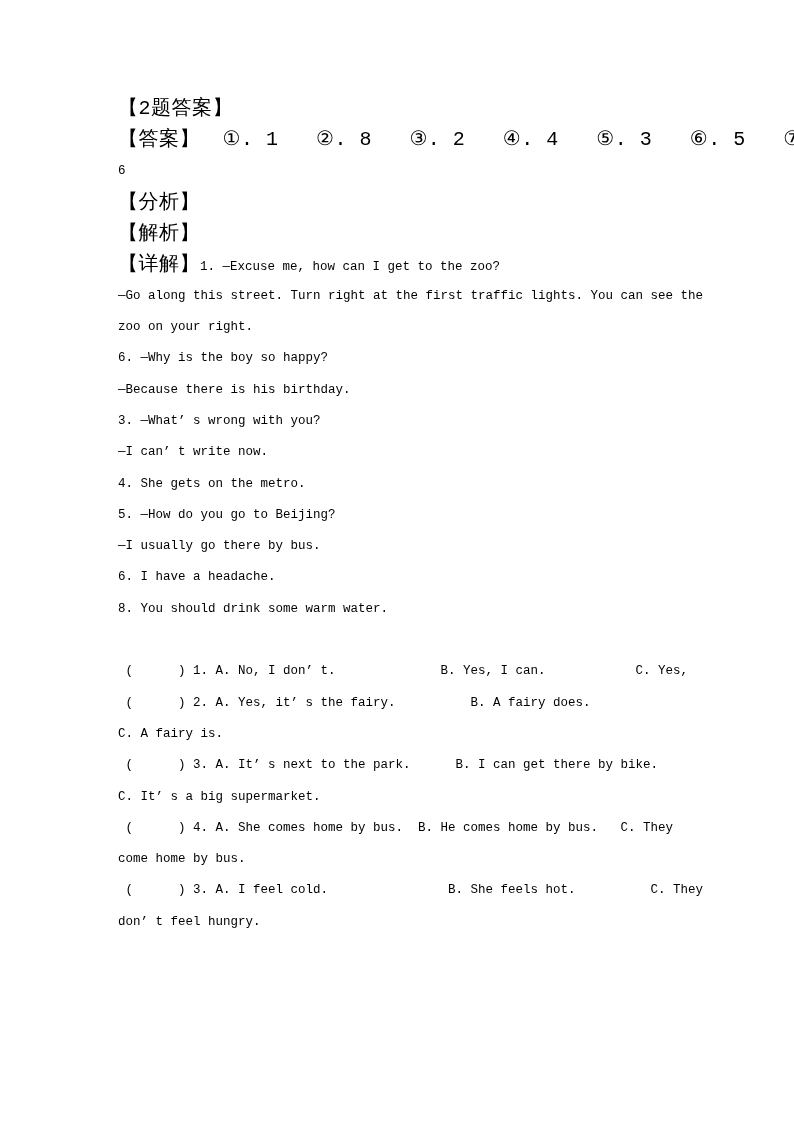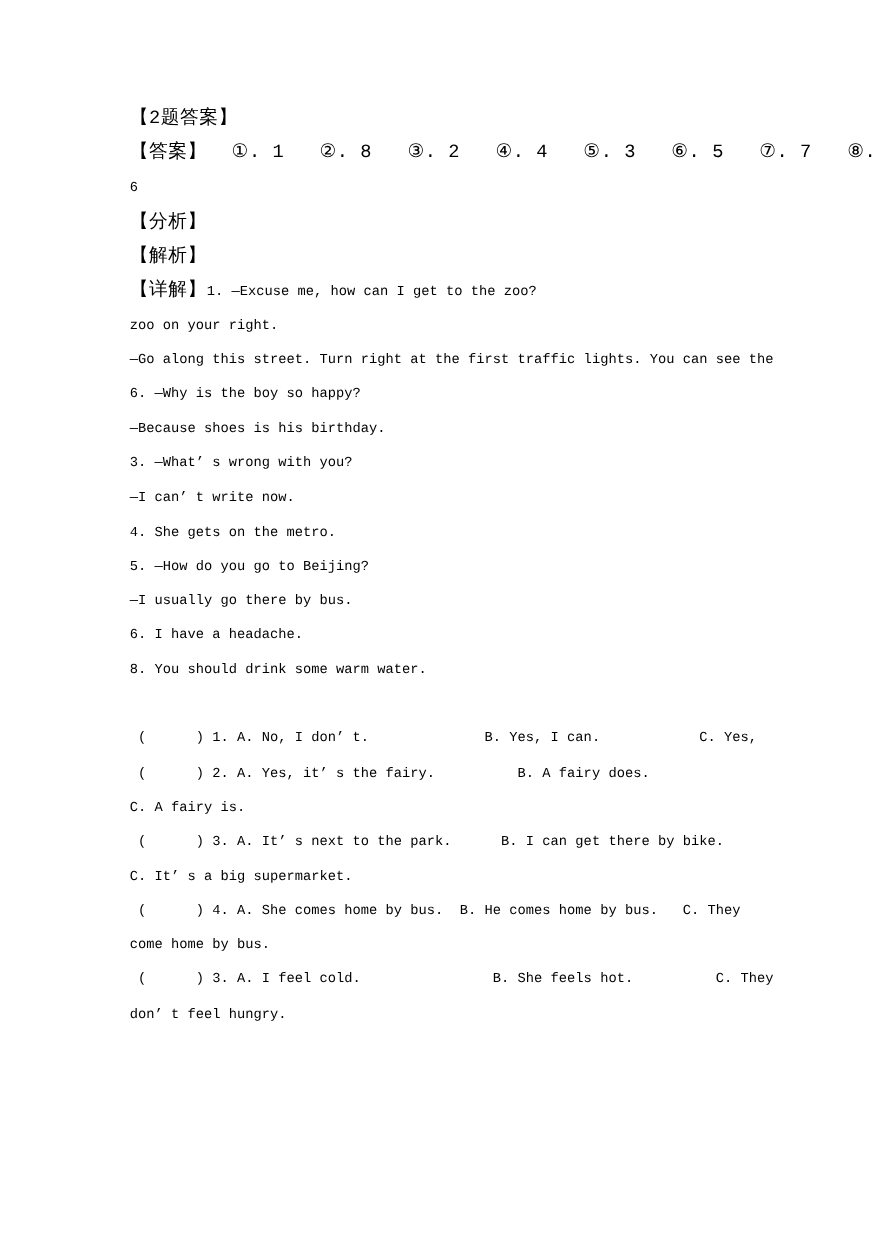--- a/index.html
+++ b/index.html
@@ -20,44 +20,44 @@
   .line {
     white-space: pre;
     height: 31.3px;
     line-height: 31.3px;
     font-family: "Liberation Mono", "DejaVu Sans Mono", monospace;
     font-size: 12.5px;
     color: #000000;
   }
   .line span { vertical-align: baseline; }
   .zh {
-    font-size: 17px;
+    font-size: 20px;
     letter-spacing: 0.5px;
     font-family: "Liberation Mono", "DejaVu Sans Mono", monospace;
   }
   .en {
     font-size: 12.5px;
     font-family: "Liberation Mono", "DejaVu Sans Mono", monospace;
   }
 </style>
 </head>
 <body>
 
 <div class="page">
   <div>
       <div class="line"><span class="zh">【2题答案】</span></div>
       <div class="line"><span class="zh">【答案】</span><span class="en">   </span><span class="zh">①. 1   ②. 8   ③. 2   ④. 4   ⑤. 3   ⑥. 5   ⑦. 7   ⑧.</span></div>
       <div class="line"><span class="en">6</span></div>
       <div class="line"><span class="zh">【分析】</span></div>
       <div class="line"><span class="zh">【解析】</span></div>
       <div class="line"><span class="zh">【详解】</span><span class="en">1. —Excuse me, how can I get to the zoo?</span></div>
+      <div class="line"><span class="en">—Go along this street. Turn right at the first traffic lights. You can see the</span></div>
       <div class="line"><span class="en">zoo on your right.</span></div>
-      <div class="line"><span class="en">—Go along this street. Turn right at the first traffic lights. You can see the</span></div>
       <div class="line"><span class="en">6. —Why is the boy so happy?</span></div>
-      <div class="line"><span class="en">—Because shoes is his birthday.</span></div>
+      <div class="line"><span class="en">—Because there is his birthday.</span></div>
       <div class="line"><span class="en">3. —What’ s wrong with you?</span></div>
       <div class="line"><span class="en">—I can’ t write now.</span></div>
       <div class="line"><span class="en">4. She gets on the metro.</span></div>
       <div class="line"><span class="en">5. —How do you go to Beijing?</span></div>
       <div class="line"><span class="en">—I usually go there by bus.</span></div>
       <div class="line"><span class="en">6. I have a headache.</span></div>
       <div class="line"><span class="en">8. You should drink some warm water.</span></div>
       <div class="line">&nbsp;</div>
       <div class="line"><span class="en"> (      ) 1. A. No, I don’ t.              B. Yes, I can.            C. Yes,</span></div>
       <div class="line"><span class="en"> (      ) 2. A. Yes, it’ s the fairy.          B. A fairy does.</span></div>

